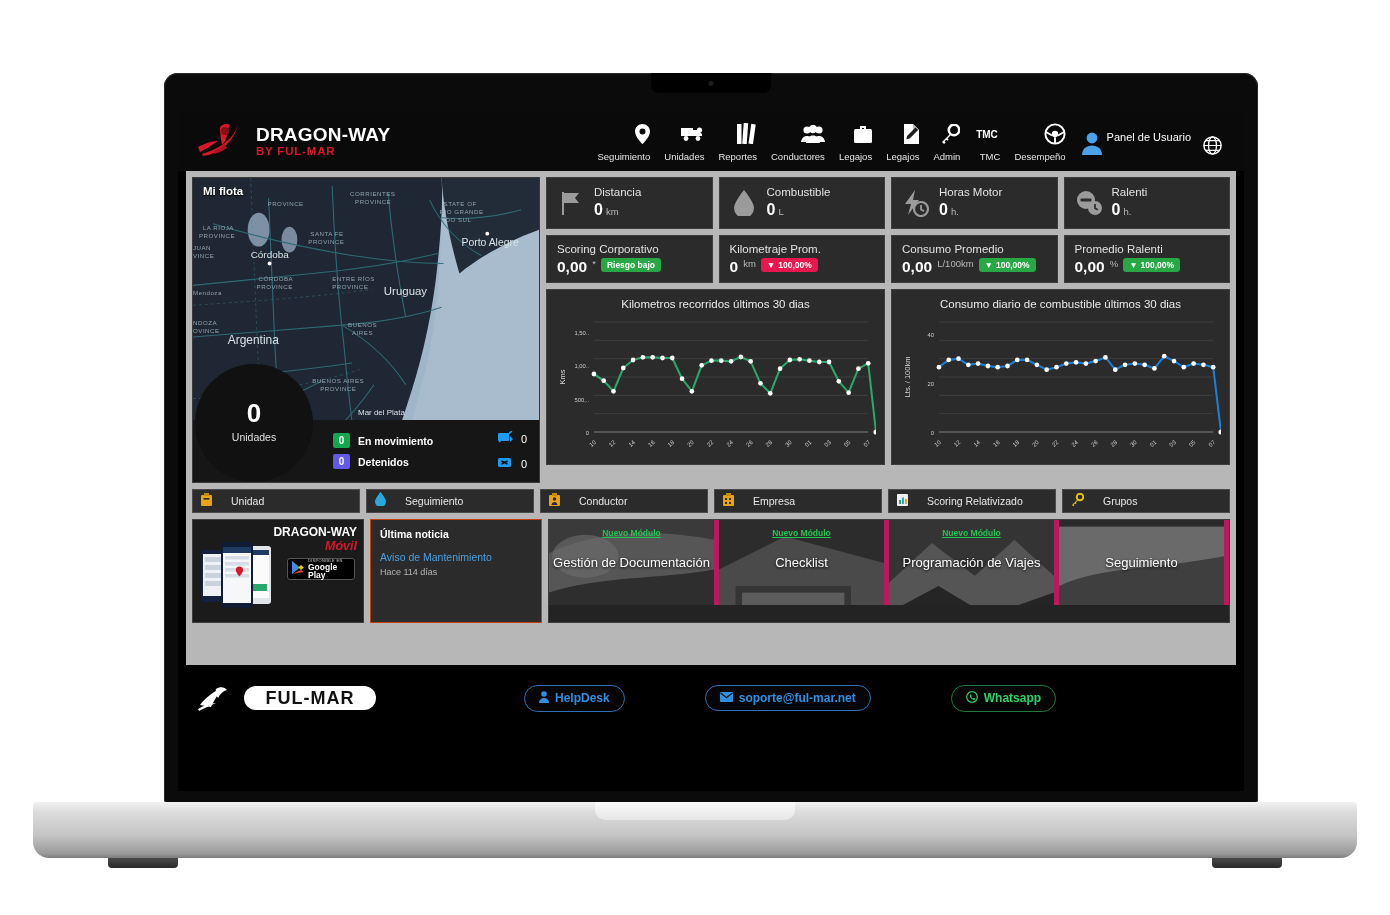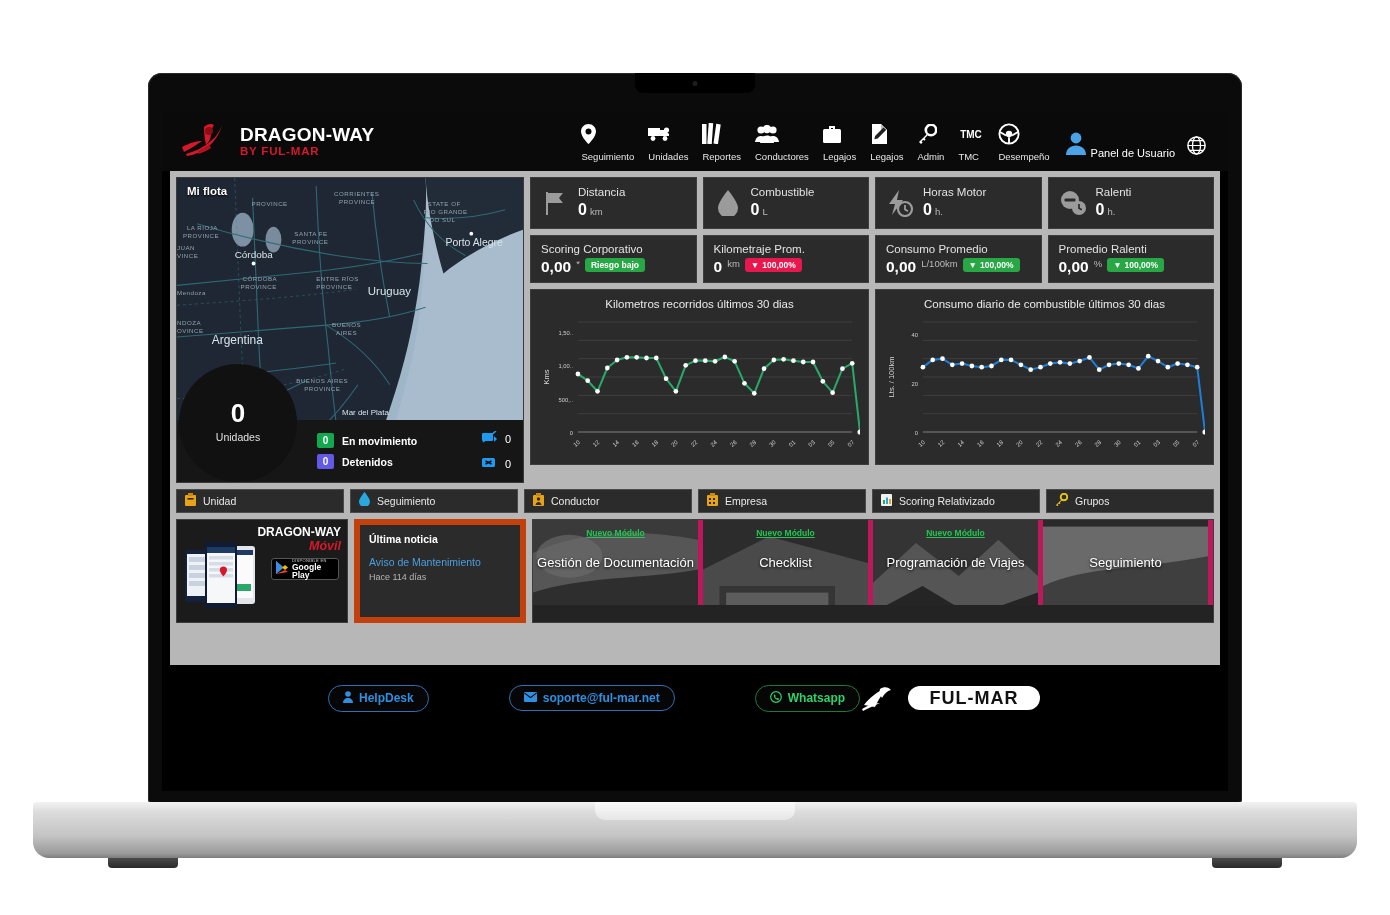--- a/index.html
+++ b/index.html
@@ -5,21 +5,21 @@
   * { box-sizing: border-box; margin: 0; padding: 0; }
   html, body {
     width: 1390px; height: 915px;
     background: #ffffff;
     font-family: "Liberation Sans", sans-serif;
     overflow: hidden;
   }
 
   
   #laptop-frame {
-    position: absolute; left: 148px; top: 73px;
+    position: absolute; left: 164px; top: 73px;
     width: 1094px; height: 730px;
     background: #0b0b0b;
     border-radius: 14px 14px 4px 4px;
     box-shadow: 0 0 0 1px #2a2a2a inset;
   }
   #laptop-notch {
     position: absolute; left: 50%; top: 0; transform: translateX(-50%);
     width: 120px; height: 20px;
     background: #000; border-radius: 0 0 8px 8px;
   }
@@ -62,26 +62,26 @@
     display: flex; align-items: center;
   }
   #brand { display: flex; align-items: center; margin-left: 18px; }
   #brand-mark { width: 58px; height: 40px; flex: none; }
   #brand-text { margin-left: 2px; line-height: 1; }
   #brand-title { color: #ffffff; font-size: 19px; font-weight: bold; letter-spacing: .2px; }
   #brand-sub { color: #d8182a; font-size: 11.5px; font-weight: bold; letter-spacing: .8px; margin-top: 2px; }
 
   #nav { margin-left: auto; margin-right: 14px; display: flex; align-items: flex-end; gap: 0px; }
   .nav-item {
-    display: flex; flex-direction: column; align-items: flex-start; justify-content: flex-end;
+    display: flex; flex-direction: column; align-items: flex-end; justify-content: flex-end;
     padding: 0 7px; cursor: pointer; min-width: 40px;
   }
   .nav-icon { height: 26px; display: flex; align-items: center; justify-content: center; color: #fff; }
   .nav-label { color: #e7e7e7; font-size: 9.5px; margin-top: 4px; white-space: nowrap; }
-  #user-panel { display: flex; align-items: flex-end; gap: 4px; padding: 0 8px; margin-bottom: 3px; cursor: pointer; }
+  #user-panel { display: flex; align-items: flex-start; gap: 4px; padding: 0 8px; margin-bottom: 3px; cursor: pointer; }
   #user-panel-label { color: #ffffff; font-size: 11px; white-space: nowrap; }
   #lang-globe { padding: 0 8px 0 4px; margin-bottom: 3px; cursor: pointer; color:#fff; }
 
   
   #page {
     position: relative; margin: 0 8px; padding: 6px 0 0 0;
     background: #b7b7b7; height: 494px;
   }
   #grid {
     display: grid;
@@ -152,41 +152,41 @@
   
   .chart-row { display: grid; grid-template-columns: 1fr 1fr; gap: 6px; }
   .chart-card { background: #2b2b2b; border: 1px solid #3d3d3d; height: 176px; position: relative; padding: 8px 8px 2px 8px; }
   .chart-title { color: #e9e9e9; font-size: 11.5px; margin-bottom: 2px; text-align: center; }
   .chart-svg { display: block; width: 100%; height: 146px; }
 
   
   #tabs-row { display: grid; grid-template-columns: repeat(6, 1fr); gap: 6px; padding: 6px 6px 0 6px; }
   .tab-btn {
     background: #2b2b2b; border: 1px solid #4a4a4a; height: 24px;
-    display: flex; align-items: center; gap: 7px; padding: 0 8px; cursor: pointer;
+    display: flex; align-items: center; gap: 19px; padding: 0 8px; cursor: pointer;
   }
   .tab-label { color: #e8e8e8; font-size: 10.5px; white-space: nowrap; }
 
   
   #bottom-row { display: grid; grid-template-columns: 172px 172px 1fr; gap: 6px; padding: 6px 6px 6px 6px; }
   #promo-card { background: #1b1b1b; border: 1px solid #3d3d3d; height: 104px; position: relative; overflow: hidden; }
   #promo-brand { position: absolute; right: 6px; top: 6px; text-align: right; line-height: 1; }
   #promo-title { color: #fff; font-size: 12px; font-weight: bold; }
   #promo-sub { color: #d8182a; font-size: 12.5px; font-weight: bold; font-style: italic; margin-top: 2px; }
   #gplay-badge {
     position: absolute; right: 8px; top: 38px; width: 68px; height: 22px;
     background: #000; border: 1px solid #555; border-radius: 3px;
     display: flex; align-items: center; gap: 3px; padding: 0 3px;
   }
   #gplay-txt { line-height: 1; }
   #gplay-small { color: #cfcfcf; font-size: 4px; display: block; letter-spacing: .3px; }
   #gplay-big { color: #fff; font-size: 8.5px; font-weight: bold; display: block; }
   #phones { position: absolute; left: 6px; top: 16px; width: 92px; height: 80px; }
 
-  #news-card { background: #2b2b2b; border: 6px solid #c2410c; height: 104px; padding: 8px 9px; }
+  #news-card { background: #2b2b2b; border: 1px solid #c2410c; height: 104px; padding: 8px 9px; }
   #news-head { color: #ffffff; font-size: 10.5px; font-weight: bold; }
   #news-link { color: #4a9fe0; font-size: 10.5px; display: block; margin-top: 11px; cursor: pointer; }
   #news-time { color: #b5b5b5; font-size: 9px; margin-top: 4px; }
 
   #modules-card { background: #232323; border: 1px solid #3d3d3d; height: 104px; position: relative; overflow: hidden; }
   #modules-label { color: #dcdcdc; font-size: 10px; padding: 3px 0 2px 6px; }
   #modules-strip { display: flex; height: 85px; }
   .module-tile { position: relative; flex: 1 1 0; overflow: hidden; border-right: 5px solid #be185d; cursor: pointer; }
   .module-photo { position: absolute; inset: 0; }
   .module-new {
@@ -876,61 +876,61 @@
                 <div class="module-name">Seguimiento</div>
               </div>
 
 
             </div>
           </div>
         </div>
       </div>
 
       <div id="footer">
-        <div id="footer-actions">
-          <div class="foot-btn">
-            <span>
-              <svg width="10" height="12" viewBox="0 0 10 12">
-                  <circle cx="5" cy="3" r="2.8" fill="#2f8fe0"></circle>
-                  <path d="M0 12c0-3 2.2-5 5-5s5 2 5 5z" fill="#2f8fe0"></path>
-                </svg>
-            </span>
-            <span>HelpDesk</span>
-          </div>
-          <div class="foot-btn">
-            <span>
-              <svg width="13" height="10" viewBox="0 0 13 10">
-                  <rect x="0" y="0" width="13" height="10" rx="1" fill="#2f8fe0"></rect>
-                  <path d="M0.5 1L6.5 5.6 12.5 1" stroke="#060606" stroke-width="1.1" fill="none"></path>
-                </svg>
-            </span>
-            <span>soporte@ful-mar.net</span>
-          </div>
-          <div class="foot-btn wa">
-            <span>
-              <svg width="12" height="12" viewBox="0 0 12 12">
-                  <circle cx="6" cy="6" r="5.3" fill="none" stroke="#2fd169" stroke-width="1.2"></circle>
-                  <path d="M4.2 3.8c.3-.3.7-.2.9.1l.5.9c.1.3 0 .5-.2.7l-.3.3c.4.8 1 1.4 1.8 1.8l.3-.3c.2-.2.5-.3.7-.2l.9.5c.3.2.4.6.1.9-.5.6-1.4.6-2.3.1-1.2-.6-2.2-1.6-2.6-2.8-.3-.8-.2-1.6.2-2z" fill="#2fd169"></path>
-                </svg>
-            </span>
-            <span>Whatsapp</span>
-          </div>
-        </div>
-
         <div id="footer-logo">
           <svg width="48" height="30" viewBox="0 0 48 30">
             <path d="M4 22 C10 14 18 8 27 5 C22 11 18 17 15 24 Z" fill="#ffffff"></path>
             <path d="M2 26 C8 22 14 20 20 20 C14 23 8 25 3 28 Z" fill="#ffffff"></path>
             <path d="M20 6 C24 3 29 4 31 7 C27 8 24 11 22 15 C20 12 19 9 20 6 Z" fill="#ffffff"></path>
           </svg>
           <svg width="132" height="26" viewBox="0 0 132 26">
             <rect x="0" y="1" width="132" height="24" rx="12" fill="#ffffff"></rect>
             <text x="66" y="19" font-family="Liberation Sans" font-size="18" font-weight="bold" fill="#111" text-anchor="middle" letter-spacing="1">FUL-MAR</text>
           </svg>
         </div>
+
+        <div id="footer-actions">
+          <div class="foot-btn">
+            <span>
+              <svg width="10" height="12" viewBox="0 0 10 12">
+                  <circle cx="5" cy="3" r="2.8" fill="#2f8fe0"></circle>
+                  <path d="M0 12c0-3 2.2-5 5-5s5 2 5 5z" fill="#2f8fe0"></path>
+                </svg>
+            </span>
+            <span>HelpDesk</span>
+          </div>
+          <div class="foot-btn">
+            <span>
+              <svg width="13" height="10" viewBox="0 0 13 10">
+                  <rect x="0" y="0" width="13" height="10" rx="1" fill="#2f8fe0"></rect>
+                  <path d="M0.5 1L6.5 5.6 12.5 1" stroke="#060606" stroke-width="1.1" fill="none"></path>
+                </svg>
+            </span>
+            <span>soporte@ful-mar.net</span>
+          </div>
+          <div class="foot-btn wa">
+            <span>
+              <svg width="12" height="12" viewBox="0 0 12 12">
+                  <circle cx="6" cy="6" r="5.3" fill="none" stroke="#2fd169" stroke-width="1.2"></circle>
+                  <path d="M4.2 3.8c.3-.3.7-.2.9.1l.5.9c.1.3 0 .5-.2.7l-.3.3c.4.8 1 1.4 1.8 1.8l.3-.3c.2-.2.5-.3.7-.2l.9.5c.3.2.4.6.1.9-.5.6-1.4.6-2.3.1-1.2-.6-2.2-1.6-2.6-2.8-.3-.8-.2-1.6.2-2z" fill="#2fd169"></path>
+                </svg>
+            </span>
+            <span>Whatsapp</span>
+          </div>
+        </div>
         <div id="footer-fill"></div>
       </div>
 
     </div>
   </div>
 </div>
 
 <div id="laptop-base">
   <div id="base-notch"></div>
   <div class="foot" id="foot-left"></div>

